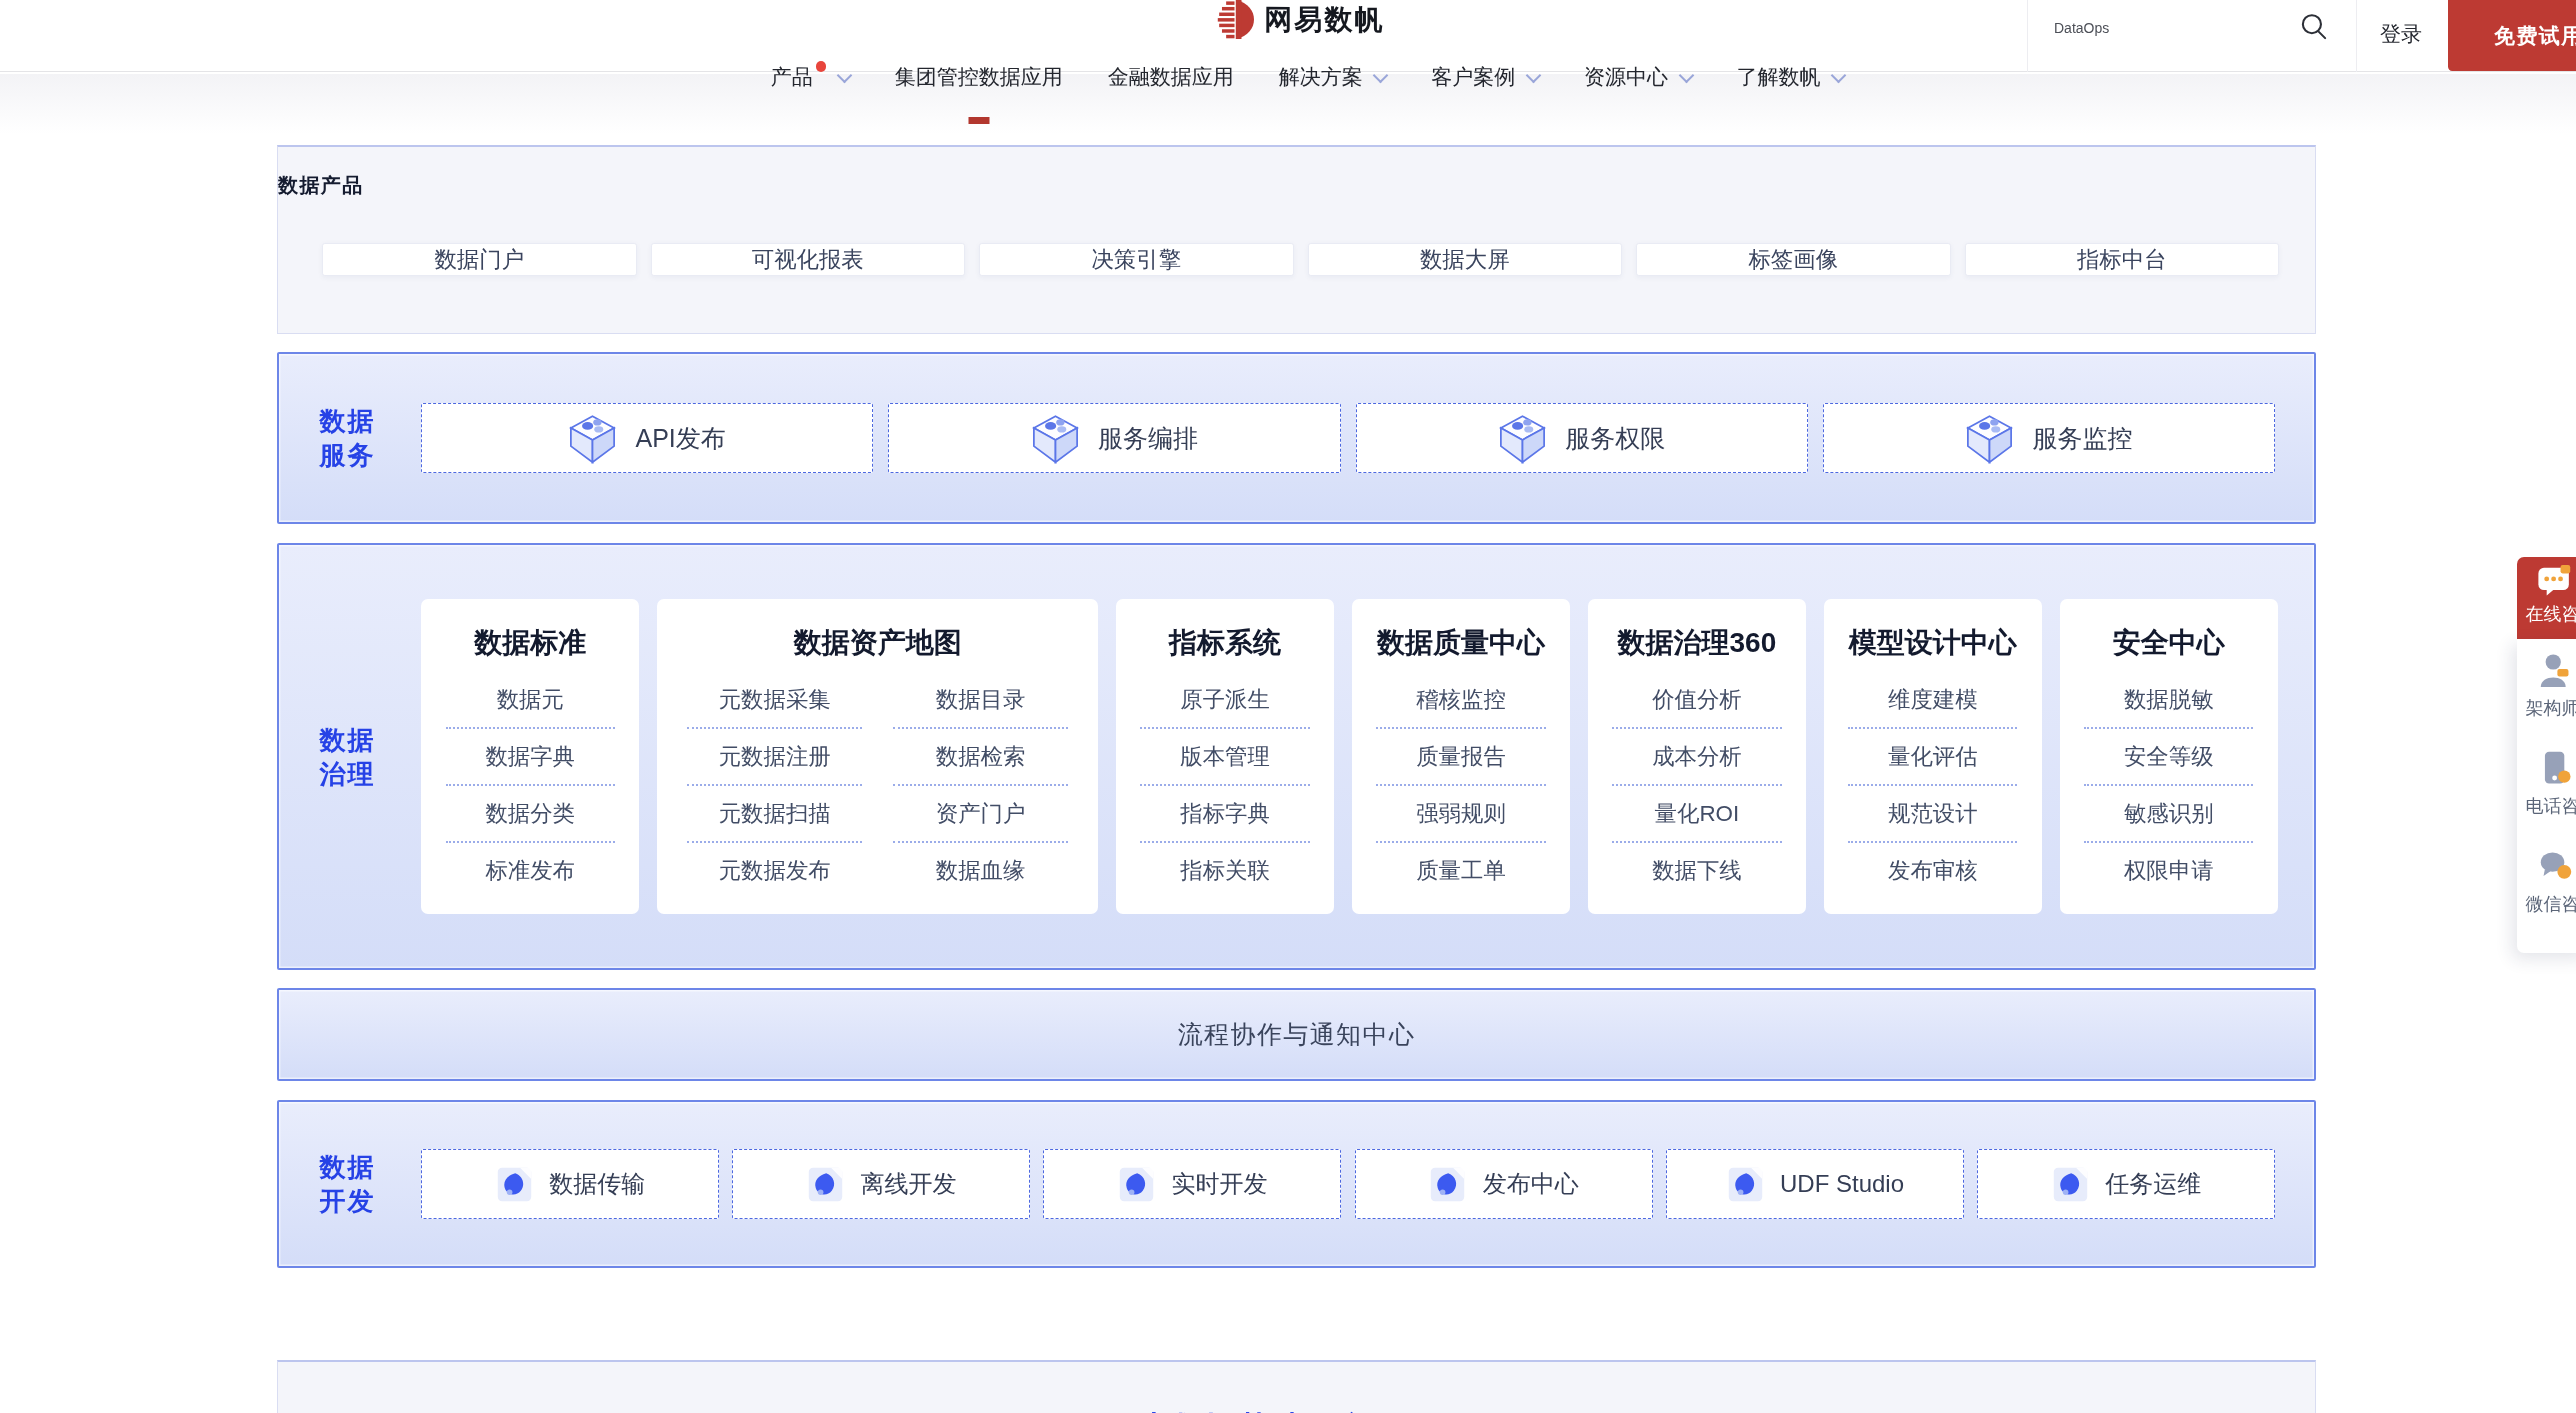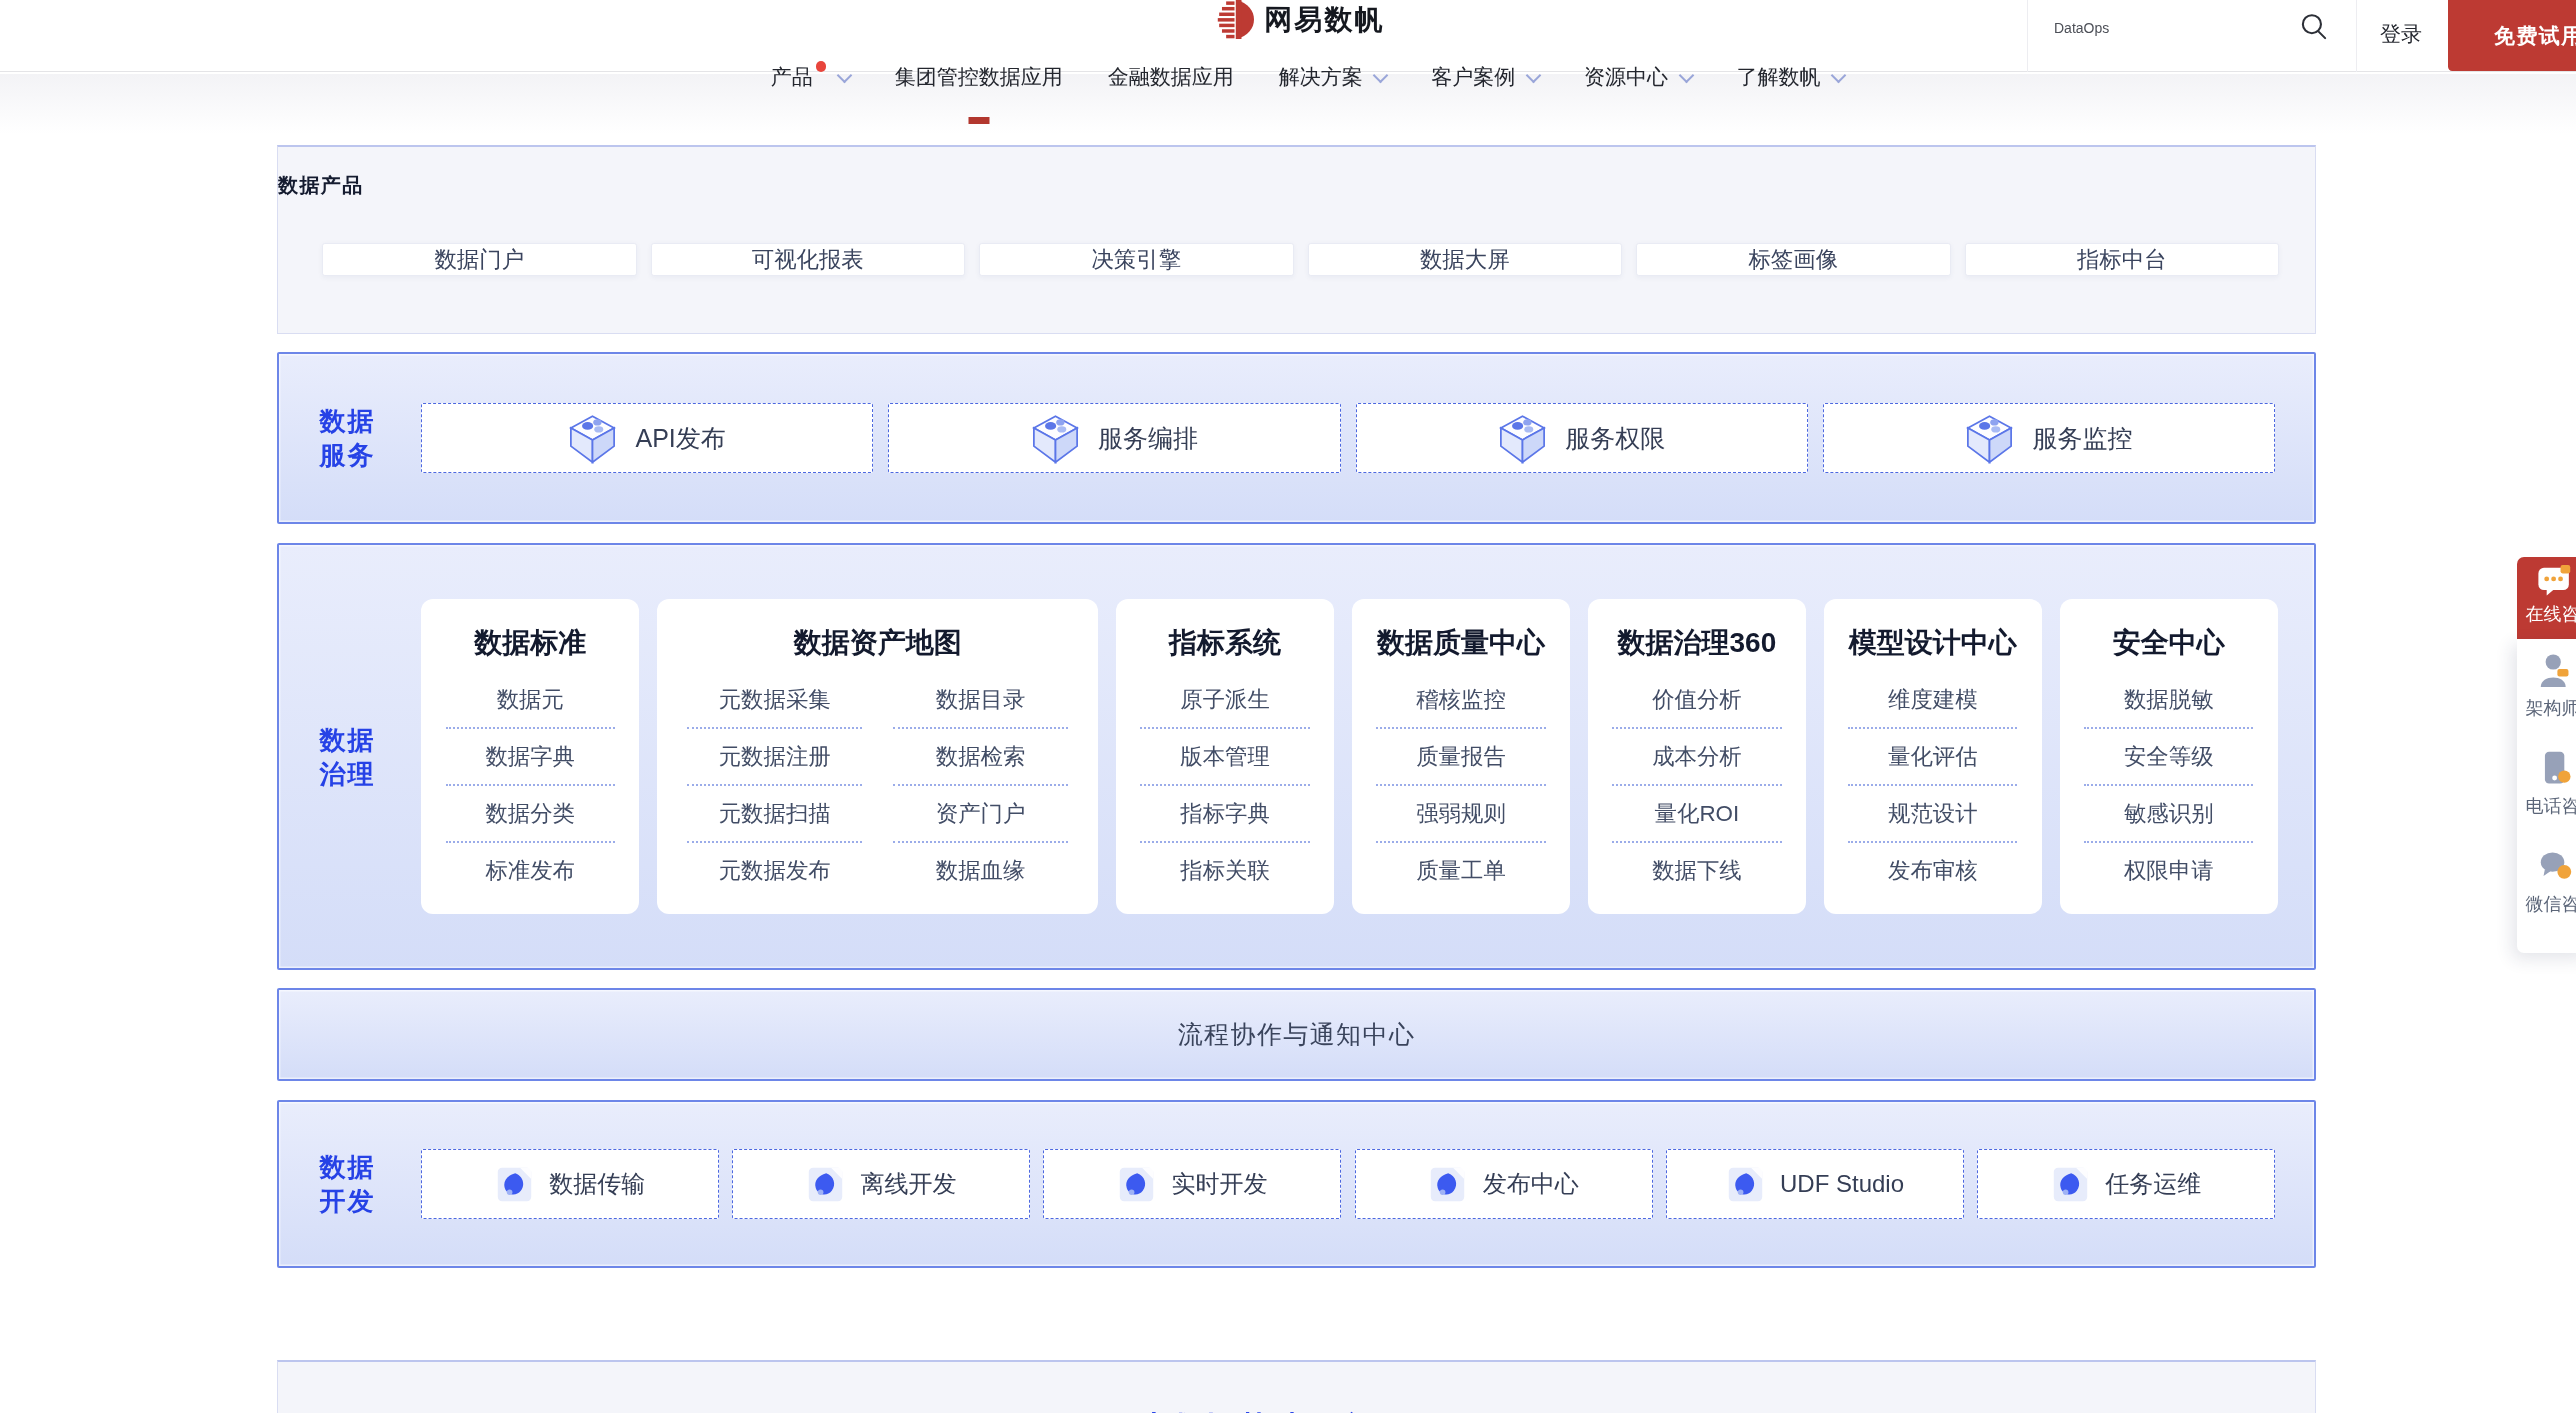--- a/index.html
+++ b/index.html
@@ -53,21 +53,21 @@
   
   #services{top:352px;height:172px;}
   .cards-row{position:absolute;left:142px;right:39px;top:0;bottom:0;display:flex;align-items:center;gap:15px;}
   .dash-card{flex:1;height:68px;background:#fff;border:1.4px dashed #4d68e0;border-radius:2.1px;
              display:flex;align-items:center;justify-content:center;gap:18px;
              font-size:25px;color:#353e55;cursor:pointer;}
 
   
   #governance{top:543px;height:427px;}
   .gov-cols{position:absolute;left:142px;right:36px;top:54px;bottom:54px;display:flex;gap:17.5px;}
-  .gov-col{flex:1;background:#fff;border-radius:12px;padding:21px 5px 18px;box-sizing:border-box;}
+  .gov-col{flex:1;background:#fff;border-radius:7px;padding:21px 5px 18px;box-sizing:border-box;}
   .gov-col.wide{flex:2.07;}
   .gov-title{font-size:28px;font-weight:bold;color:#131a2e;text-align:center;height:45px;
              line-height:45px;margin-bottom:7px;white-space:nowrap;cursor:pointer;}
   .gov-item{height:55px;display:flex;align-items:center;justify-content:center;font-size:22.4px;
             color:#424d66;margin:0 19.6px;border-bottom:2.1px dotted #9bace9;cursor:pointer;white-space:nowrap;}
   .gov-item:last-child{border-bottom:none;}
   .gov-grid{display:flex;padding:0 9.8px;}
   .gov-sub{flex:1;}
   .gov-sub .gov-item{margin:0 15.4px;}
 

